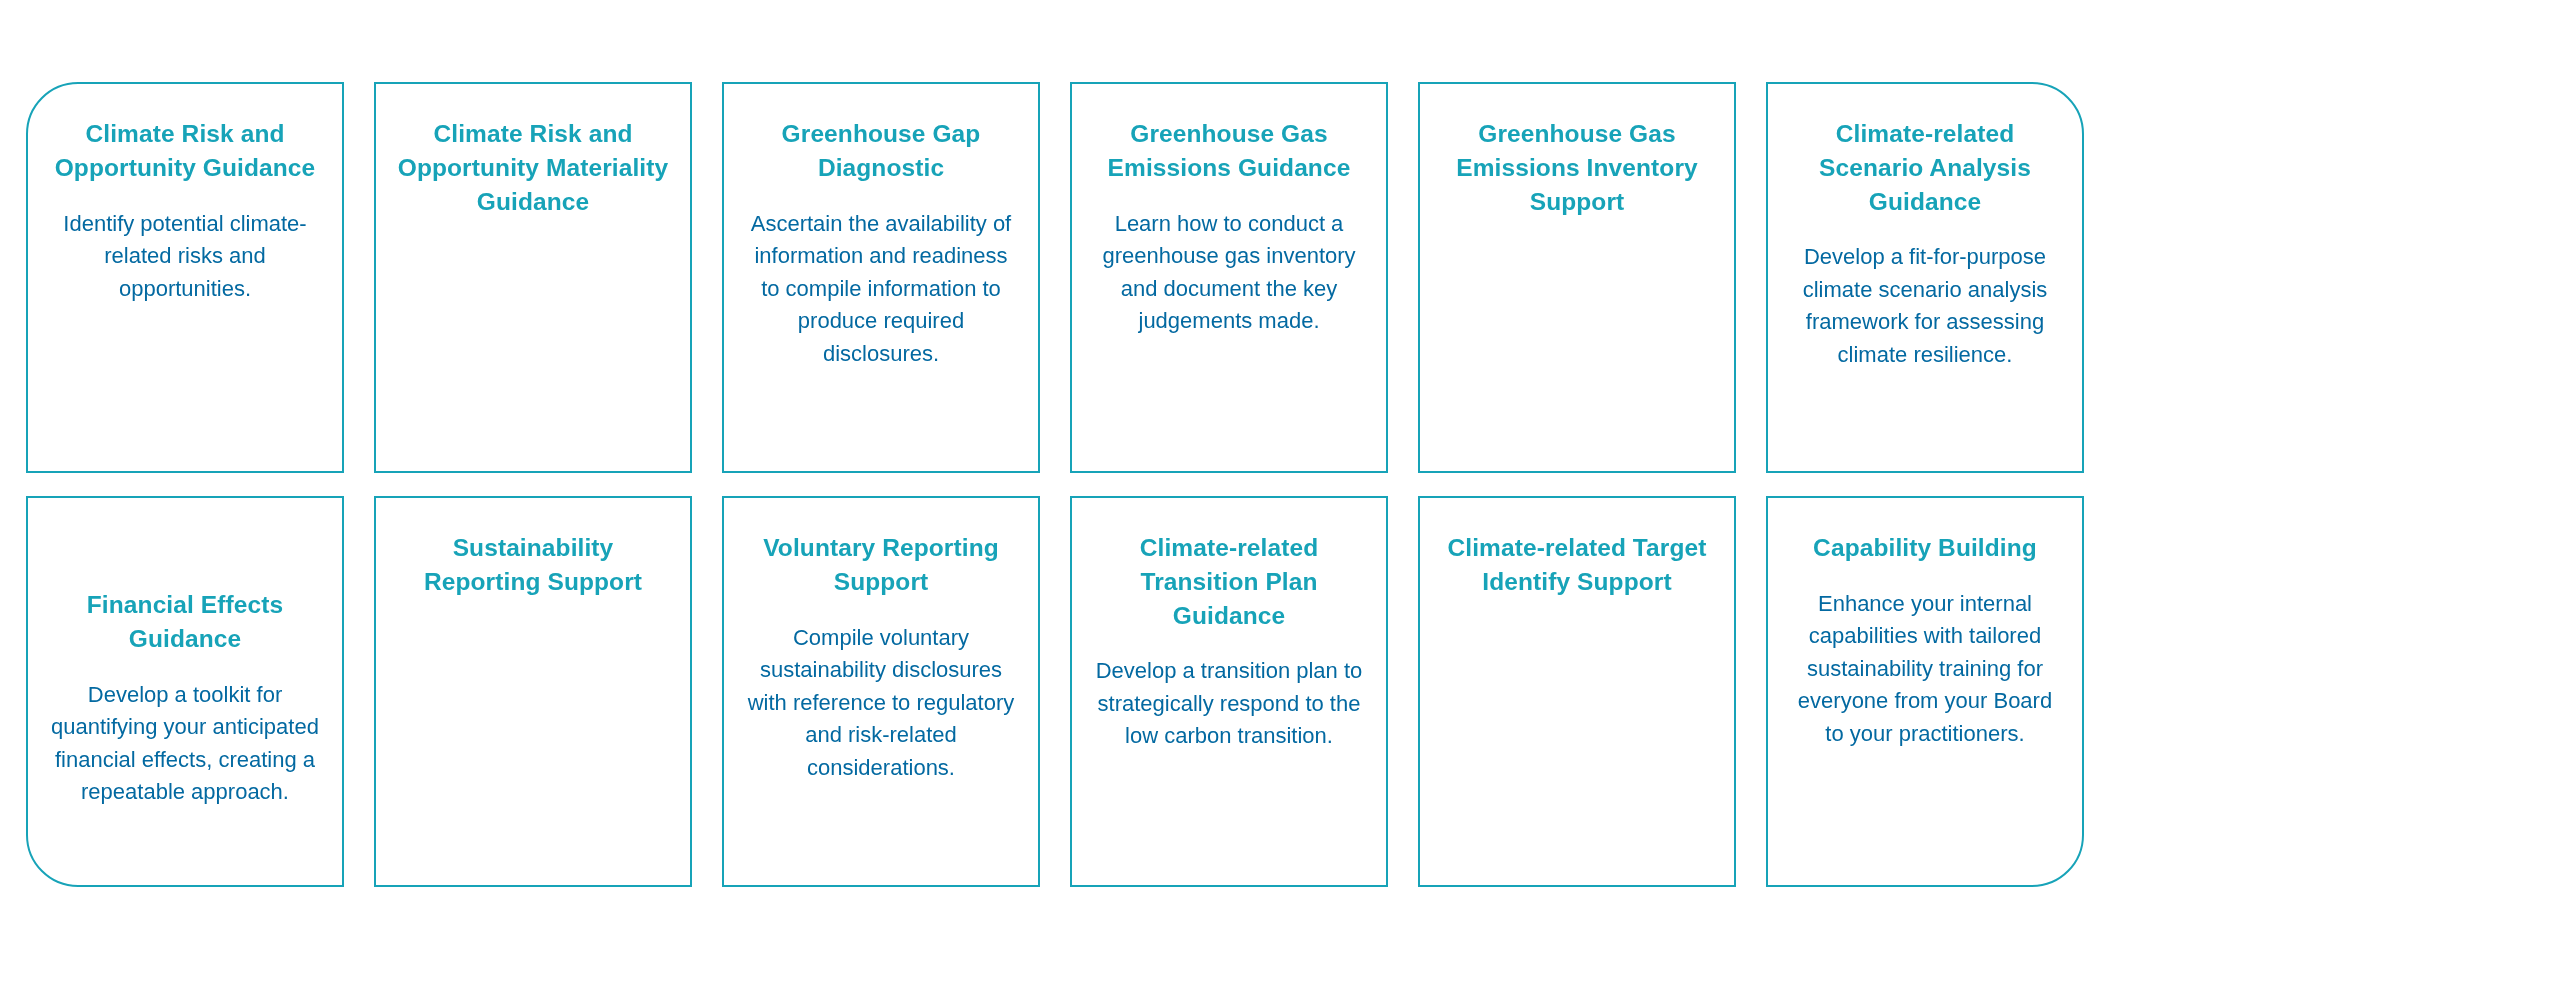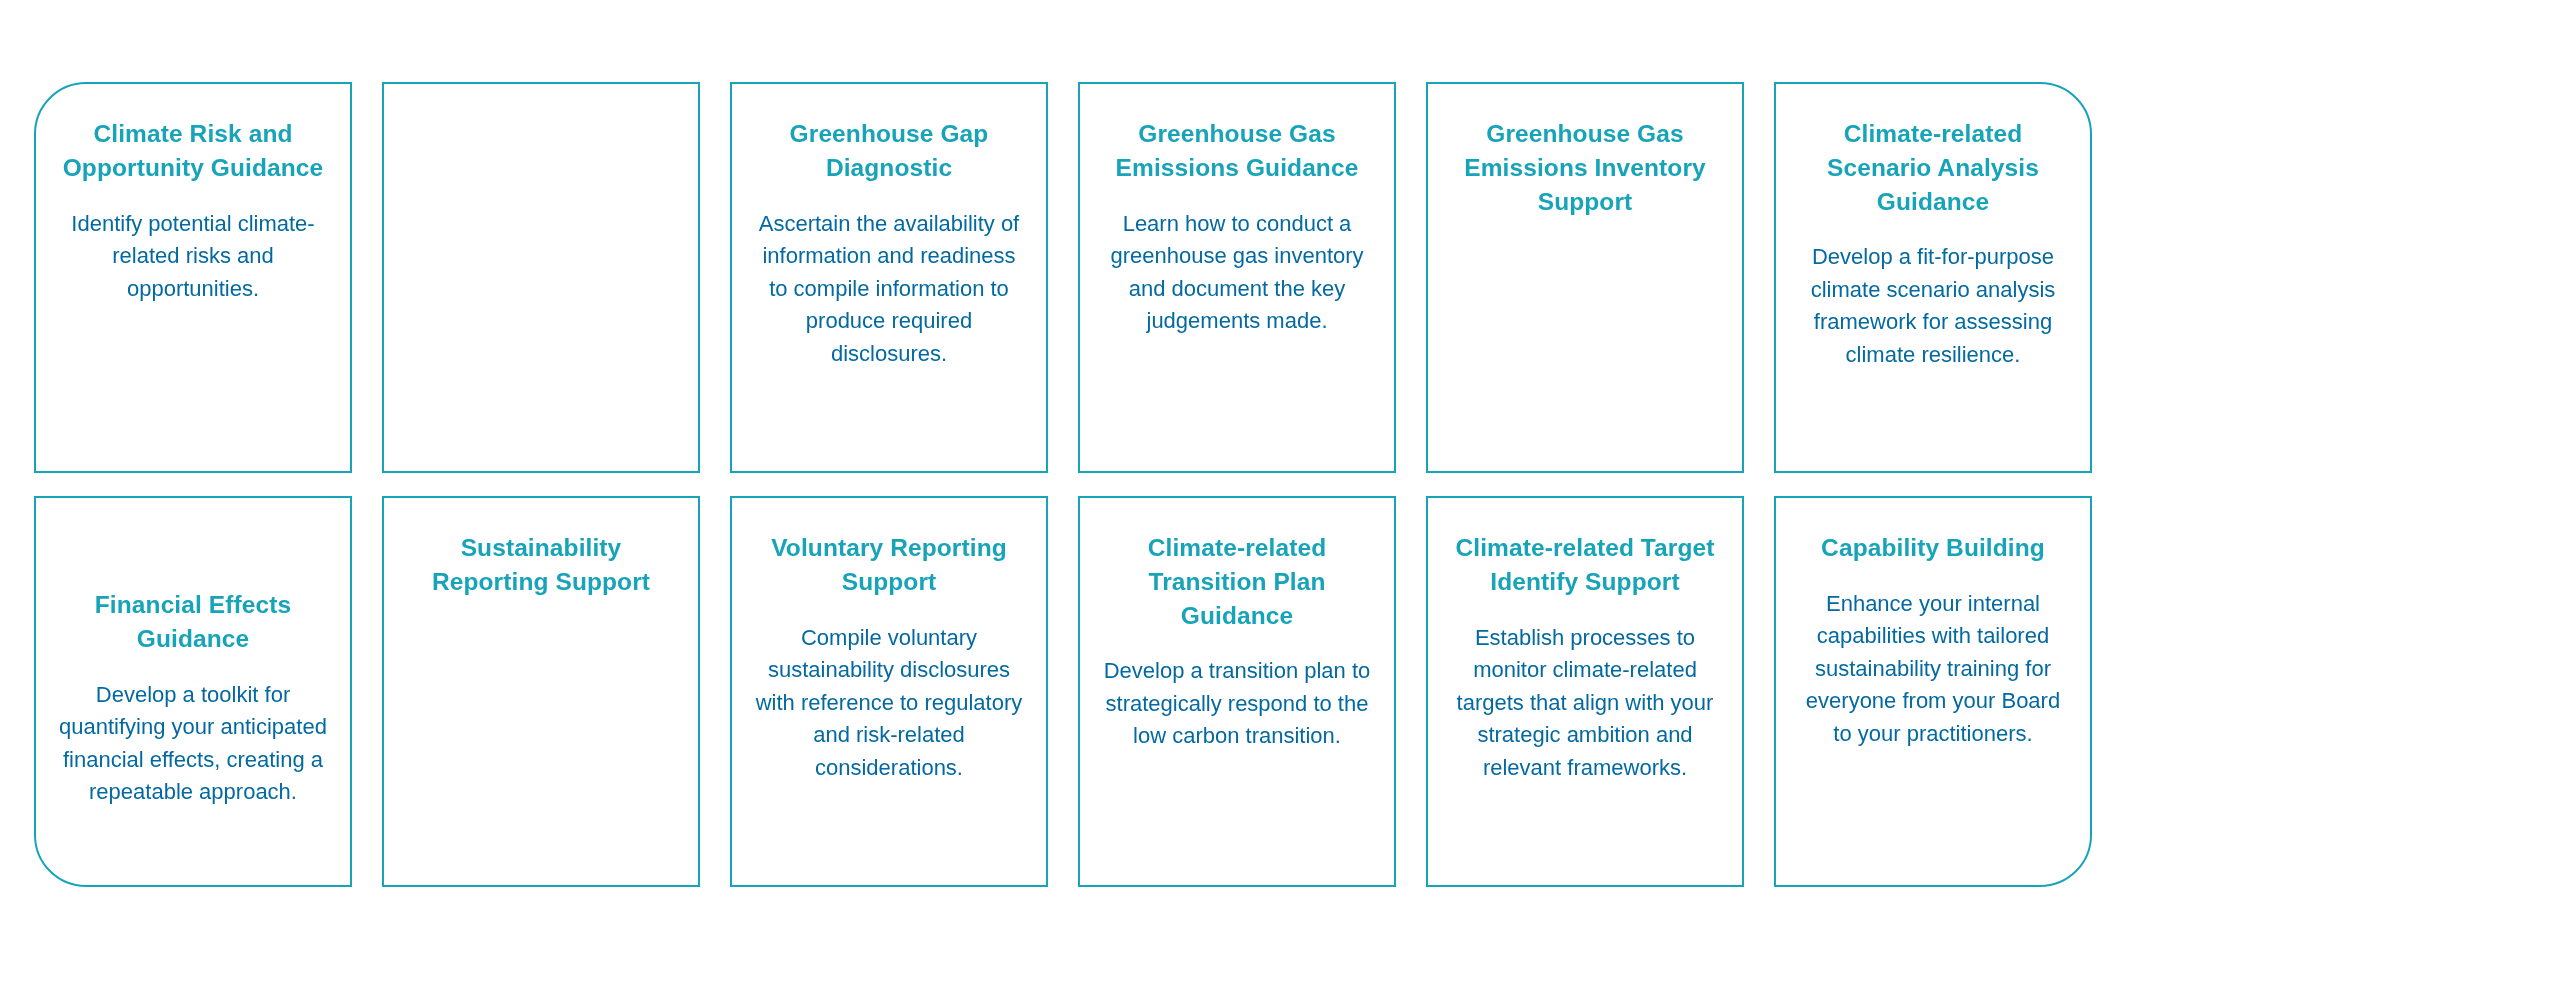--- a/index.html
+++ b/index.html
@@ -12,21 +12,20 @@
     height: 991px;
     font-family: "Liberation Sans", sans-serif;
     overflow: hidden;
   }
   .board {
     position: relative;
     width: 2155px;
     height: 991px;
     box-sizing: border-box;
     padding: 82px 71px 71px 26px;
-    margin-left: 8px;
   }
   .grid {
     display: grid;
     grid-template-columns: repeat(6, 1fr);
     grid-template-rows: repeat(2, 1fr);
     column-gap: 30px;
     row-gap: 23px;
     width: 100%;
     height: 805px;
   }
@@ -68,20 +67,21 @@
 
 <div class="board">
   <div class="grid">
 
     <div class="card r-tl">
       <div class="card-title">Climate Risk and Opportunity Guidance</div>
       <div class="card-body">Identify potential climate-related risks and opportunities.</div>
     </div>
 
     <div class="card">
+      <div class="card-title">Climate Risk and Opportunity Materiality Guidance</div>
     </div>
 
     <div class="card">
       <div class="card-title">Greenhouse Gap Diagnostic</div>
       <div class="card-body">Ascertain the availability of information and readiness to compile information to produce required disclosures.</div>
     </div>
 
     <div class="card">
       <div class="card-title">Greenhouse Gas Emissions Guidance</div>
       <div class="card-body">Learn how to conduct a greenhouse gas inventory and  document the key judgements made.</div>
@@ -110,21 +110,20 @@
       <div class="card-body">Compile voluntary sustainability disclosures with reference to regulatory and risk-related considerations.</div>
     </div>
 
     <div class="card">
       <div class="card-title">Climate-related Transition Plan Guidance</div>
       <div class="card-body">Develop a transition plan to strategically respond to the low carbon transition.</div>
     </div>
 
     <div class="card">
       <div class="card-title">Climate-related Target Identify Support</div>
-      <div class="card-body">Establish processes to monitor climate-related targets that align with your strategic ambition and relevant frameworks.</div>
     </div>
 
     <div class="card r-br">
       <div class="card-title">Capability Building</div>
       <div class="card-body">Enhance your internal capabilities with tailored sustainability training for everyone from your Board to your practitioners.</div>
     </div>
 
   </div>
 </div>
 

